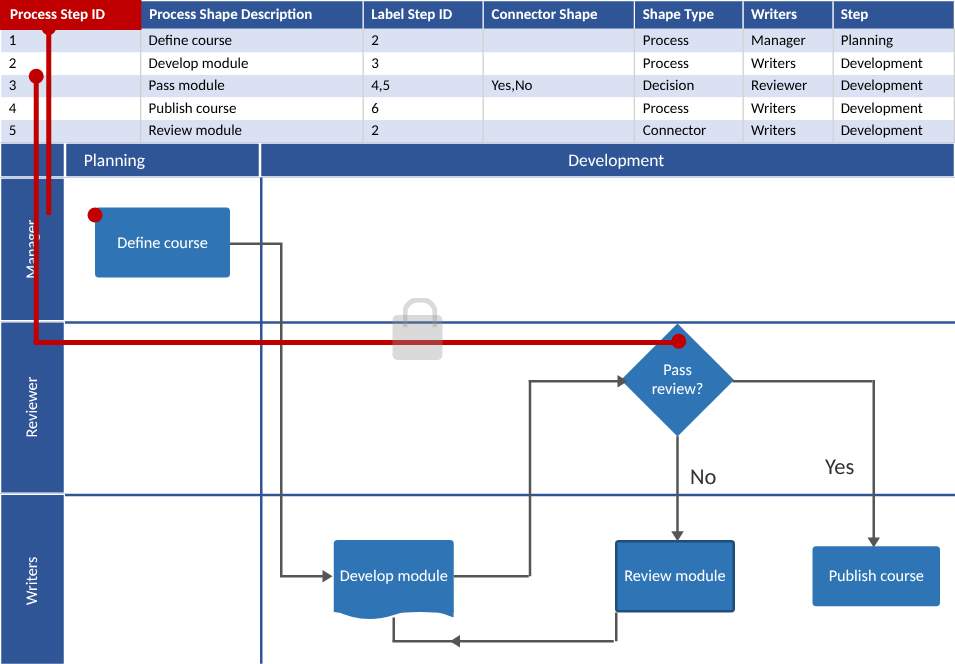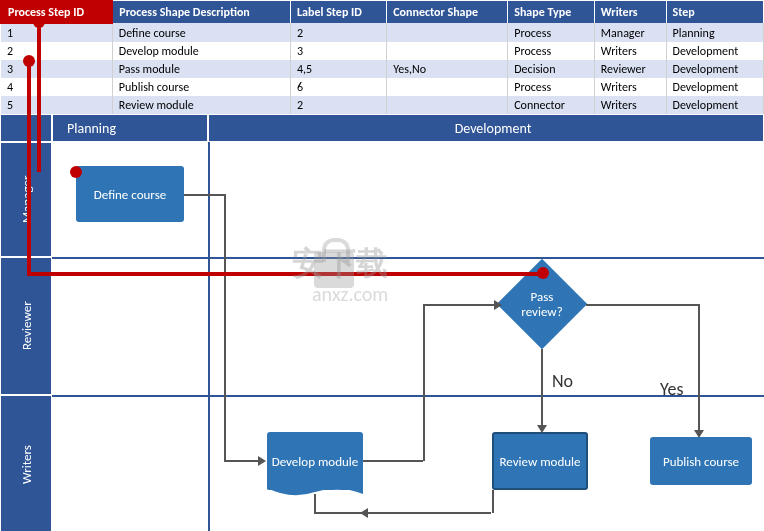--- a/index.html
+++ b/index.html
@@ -171,31 +171,29 @@
       <div class="conn" style="left:371px;top:162px;width:73px;height:1.5px"></div>
       <div class="arrow-right" style="left:442px;top:158px"></div>
 
       <div class="conn" style="left:489px;top:207px;width:1.5px;height:78px"></div>
       <div class="arrow-down" style="left:485px;top:283px"></div>
       <div class="conn-label" style="left:500px;top:228px">No</div>
 
       <div class="conn" style="left:534px;top:162px;width:112px;height:1.5px"></div>
       <div class="conn" style="left:646px;top:162px;width:1.5px;height:128px"></div>
       <div class="arrow-down" style="left:642px;top:288px"></div>
-      <div class="conn-label" style="left:608px;top:236px">Yes</div>
+      <div class="conn-label" style="left:608px;top:220px">Yes</div>
 
       <div class="conn" style="left:315px;top:370px;width:124px;height:1.5px"></div>
       <div class="conn" style="left:440px;top:348px;width:1.5px;height:23px"></div>
       <div class="conn" style="left:262px;top:352px;width:1.5px;height:19px"></div>
       <div class="conn" style="left:262px;top:370px;width:54px;height:1.5px"></div>
       <div class="arrow-left" style="left:308px;top:366px"></div>
 
       <div class="lock-icon"></div>
-      <div class="watermark">安下载</div>
-      <div class="watermark-sub">anxz.com</div>
     </div>
   </div>
 
   <div class="red-dot" style="left:33px;top:-98px"></div>
   <div class="red-line" style="left:37px;top:-94px;width:4px;height:152px"></div>
   <div class="red-dot" style="left:70px;top:52px"></div>
   <div class="red-dot" style="left:23px;top:-59px"></div>
   <div class="red-line" style="left:27px;top:-55px;width:4px;height:215px"></div>
   <div class="red-line" style="left:27px;top:158px;width:516px;height:4px"></div>
   <div class="red-dot" style="left:537px;top:153px"></div>

